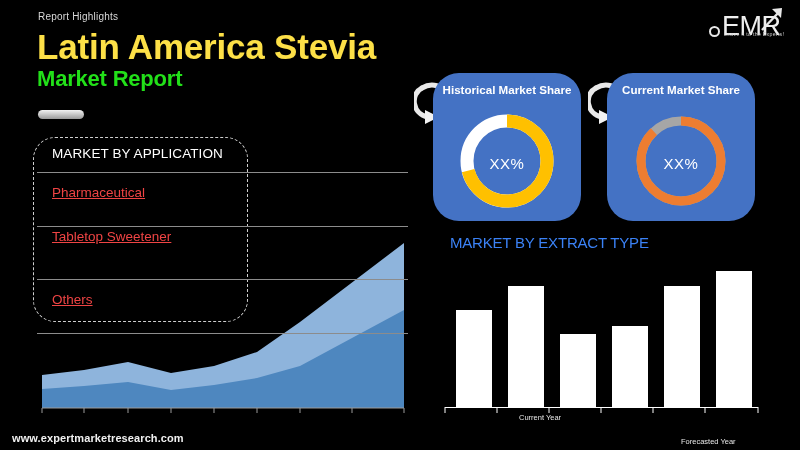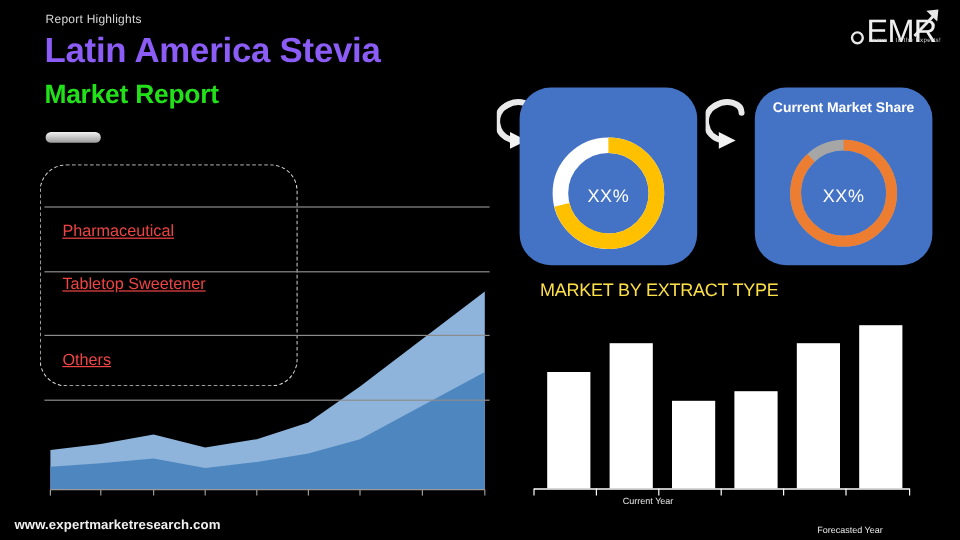--- a/index.html
+++ b/index.html
@@ -11,21 +11,21 @@
   }
   #stage { position:relative; width:800px; height:450px; background:#000; }
 
   
   .kicker {
     position:absolute; left:38px; top:11px;
     font-size:10px; color:#d8d8d8; letter-spacing:.2px;
   }
   .title1 {
     position:absolute; left:37px; top:27px;
-    font-size:29px; font-weight:bold; color:#8b5cf6; letter-spacing:-.2px;
+    font-size:35px; font-weight:bold; color:#fde047; letter-spacing:-.2px;
   }
   .title2 {
     position:absolute; left:37px; top:66px;
     font-size:22px; font-weight:bold; color:#22E019; letter-spacing:-.2px;
   }
   .pill {
     position:absolute; left:38px; top:110px;
     width:46px; height:9px; border-radius:5px;
     background:linear-gradient(180deg,#f2f2f2 0%,#9a9a9a 100%);
   }
@@ -71,37 +71,37 @@
     position:absolute; left:12px; top:432px;
     font-size:11px; font-weight:bold; color:#f0f0f0; letter-spacing:.1px;
   }
 
   
   .card {
     position:absolute; width:148px; height:148px;
     background:#4472C4; border-radius:26px;
   }
   #card-hist { left:433px; top:73px; }
-  #card-curr { left:629px; top:73px; }
+  #card-curr { left:607px; top:73px; }
   .card-title {
     position:absolute; top:10px; left:0; width:100%;
     text-align:center; font-size:11.6px; font-weight:bold; color:#ffffff;
   }
   .donut-wrap { position:absolute; left:50%; top:36px; transform:translateX(-50%); }
   .donut-val {
     position:absolute; left:0; top:0; width:100%; height:100%;
     display:flex; align-items:center; justify-content:center;
     font-size:15px; color:#ffffff; letter-spacing:.5px;
   }
   .arrow-svg { position:absolute; }
 
   
   .sect-head {
     position:absolute; left:450px; top:234px;
-    font-size:15px; color:#fde047; letter-spacing:-.2px;
+    font-size:15px; color:#3b82f6; letter-spacing:-.2px;
   }
   .bar-chart { position:absolute; left:440px; top:262px; }
   .tick-label {
     position:absolute; font-size:7.5px; color:#e6e6e6;
     line-height:10px;
   }
 </style>
 </head>
 <body>
 
@@ -135,20 +135,21 @@
       <line x1="171" y1="408" x2="171" y2="413"></line>
       <line x1="214" y1="408" x2="214" y2="413"></line>
       <line x1="257" y1="408" x2="257" y2="413"></line>
       <line x1="300" y1="408" x2="300" y2="413"></line>
       <line x1="352" y1="408" x2="352" y2="413"></line>
       <line x1="404" y1="408" x2="404" y2="413"></line>
     </g>
   </svg>
 
   <div class="app-box"></div>
+  <div class="app-head">MARKET BY APPLICATION</div>
 
   <div class="rowline" style="top:172px"></div>
   <div class="rowlabel" style="top:185px">Pharmaceutical</div>
 
   <div class="rowline" style="top:226px"></div>
   <div class="rowlabel" style="top:229px">Tabletop Sweetener</div>
 
   <div class="rowline" style="top:279px"></div>
   <div class="rowlabel" style="top:292px">Others</div>
 
@@ -159,20 +160,21 @@
     <path d="M8,10 C18,4 30,8 30,16" stroke="#e9e9e9" stroke-width="5" fill="none" stroke-linecap="round"></path>
     <path d="M11,32 L25,39 L11,46 Z" fill="#f2f2f2"></path>
   </svg>
   <svg class="arrow-svg" style="left:588px; top:78px;" width="42" height="52" viewBox="0 0 42 52">
     <path d="M8,10 C-4,16 -2,36 14,39" stroke="#e9e9e9" stroke-width="5" fill="none" stroke-linecap="round"></path>
     <path d="M8,10 C18,4 30,8 30,16" stroke="#e9e9e9" stroke-width="5" fill="none" stroke-linecap="round"></path>
     <path d="M11,32 L25,39 L11,46 Z" fill="#f2f2f2"></path>
   </svg>
 
   <div class="card" id="card-hist">
+    <div class="card-title">Historical Market Share</div>
     <div class="donut-wrap">
       <svg width="104" height="104" viewBox="0 0 104 104">
         <circle cx="52" cy="52" r="40" fill="none" stroke="#FFFFFF" stroke-width="13"></circle>
         <circle cx="52" cy="52" r="40" fill="none" stroke="#FFC000" stroke-width="13" stroke-dasharray="178.4 72.9" transform="rotate(-90 52 52)"></circle>
       </svg>
       <div class="donut-val">XX%</div>
     </div>
   </div>
 
   <div class="card" id="card-curr">

